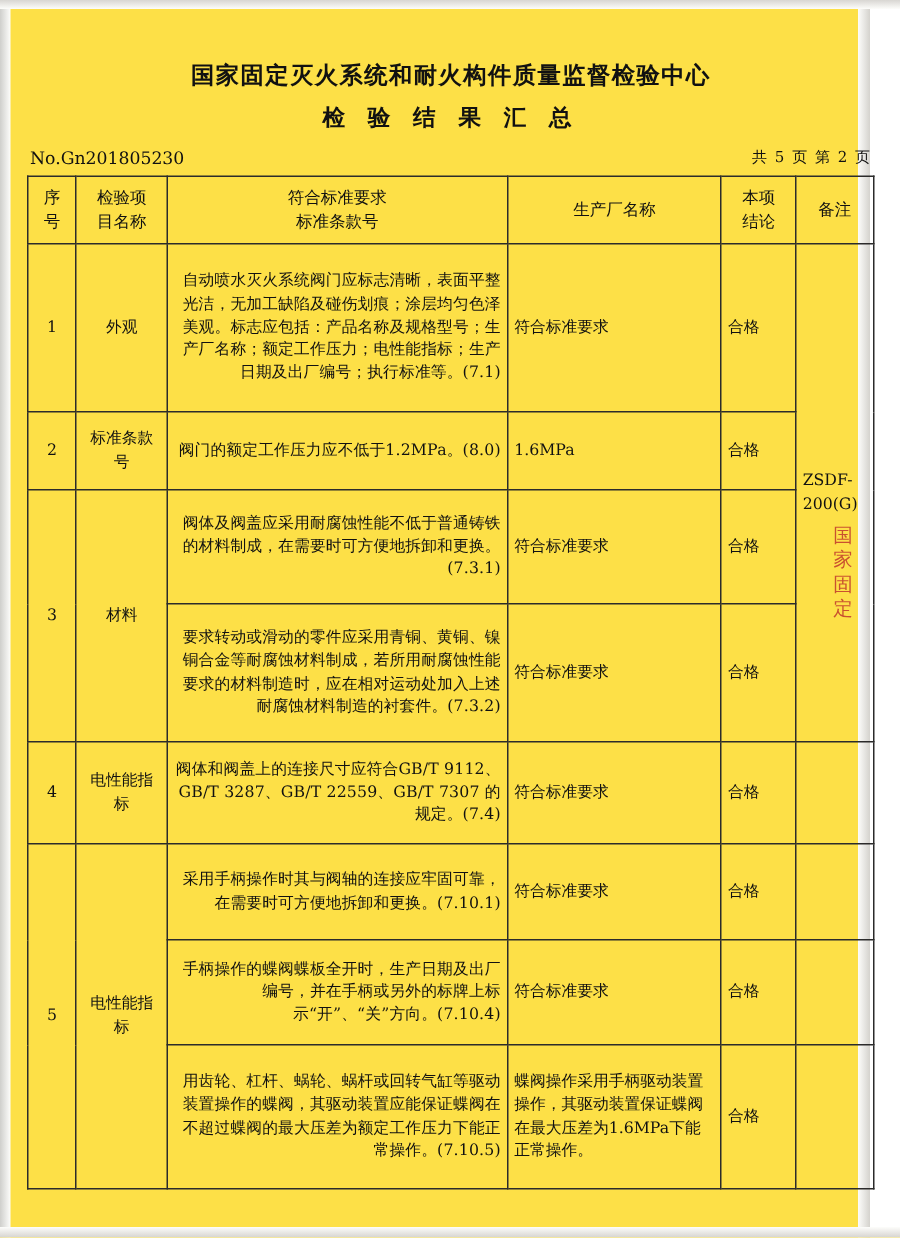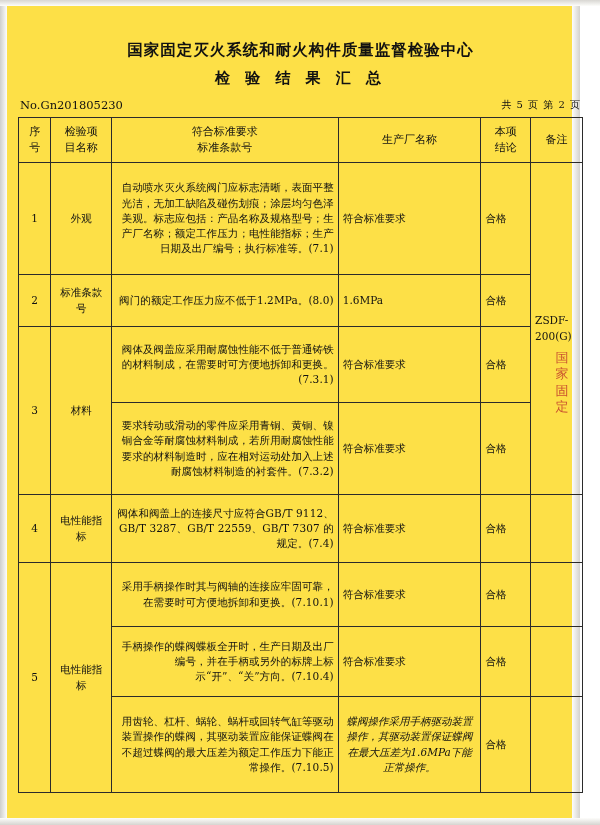--- a/index.html
+++ b/index.html
@@ -107,23 +107,22 @@
 
   td.req {
     text-align: right;
     letter-spacing: 0.1px;
   }
   td.center { text-align: left; }
   td.no, td.item {
     text-align: center;
   }
   .res-multi {
-    text-align: center;
+    text-align: left;
     line-height: 1.5;
-    font-style: italic;
   }
 
   
   .stamp {
     position: absolute;
     right: 10px;
     top: 350px;
     width: 16px;
     color: #c0392b;
     font-family: "DejaVu Serif", "Liberation Serif", serif;

